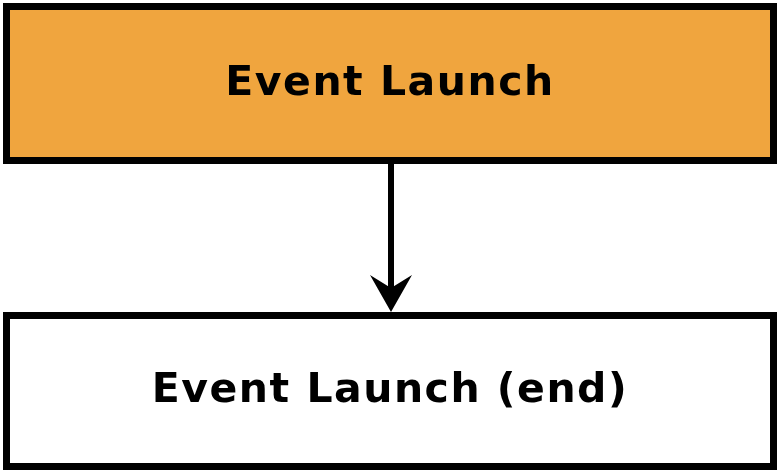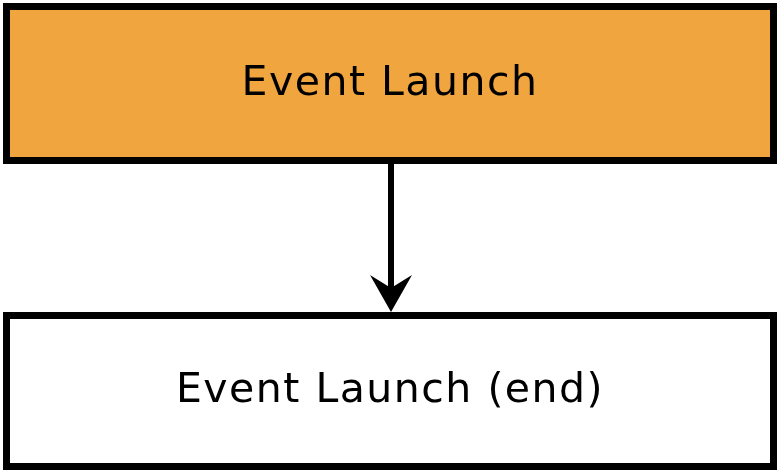--- a/index.html
+++ b/index.html
@@ -7,20 +7,21 @@
     padding: 0;
     background: #ffffff;
   }
   .canvas {
     position: relative;
     width: 784px;
     height: 476px;
     background: #ffffff;
     overflow: hidden;
     font-family: "DejaVu Sans", "Liberation Sans", sans-serif;
+    font-weight: bold;
   }
   .node {
     position: absolute;
     left: 3px;
     width: 774px;
     box-sizing: border-box;
     border: 7px solid #000000;
     display: flex;
     align-items: center;
     justify-content: center;

